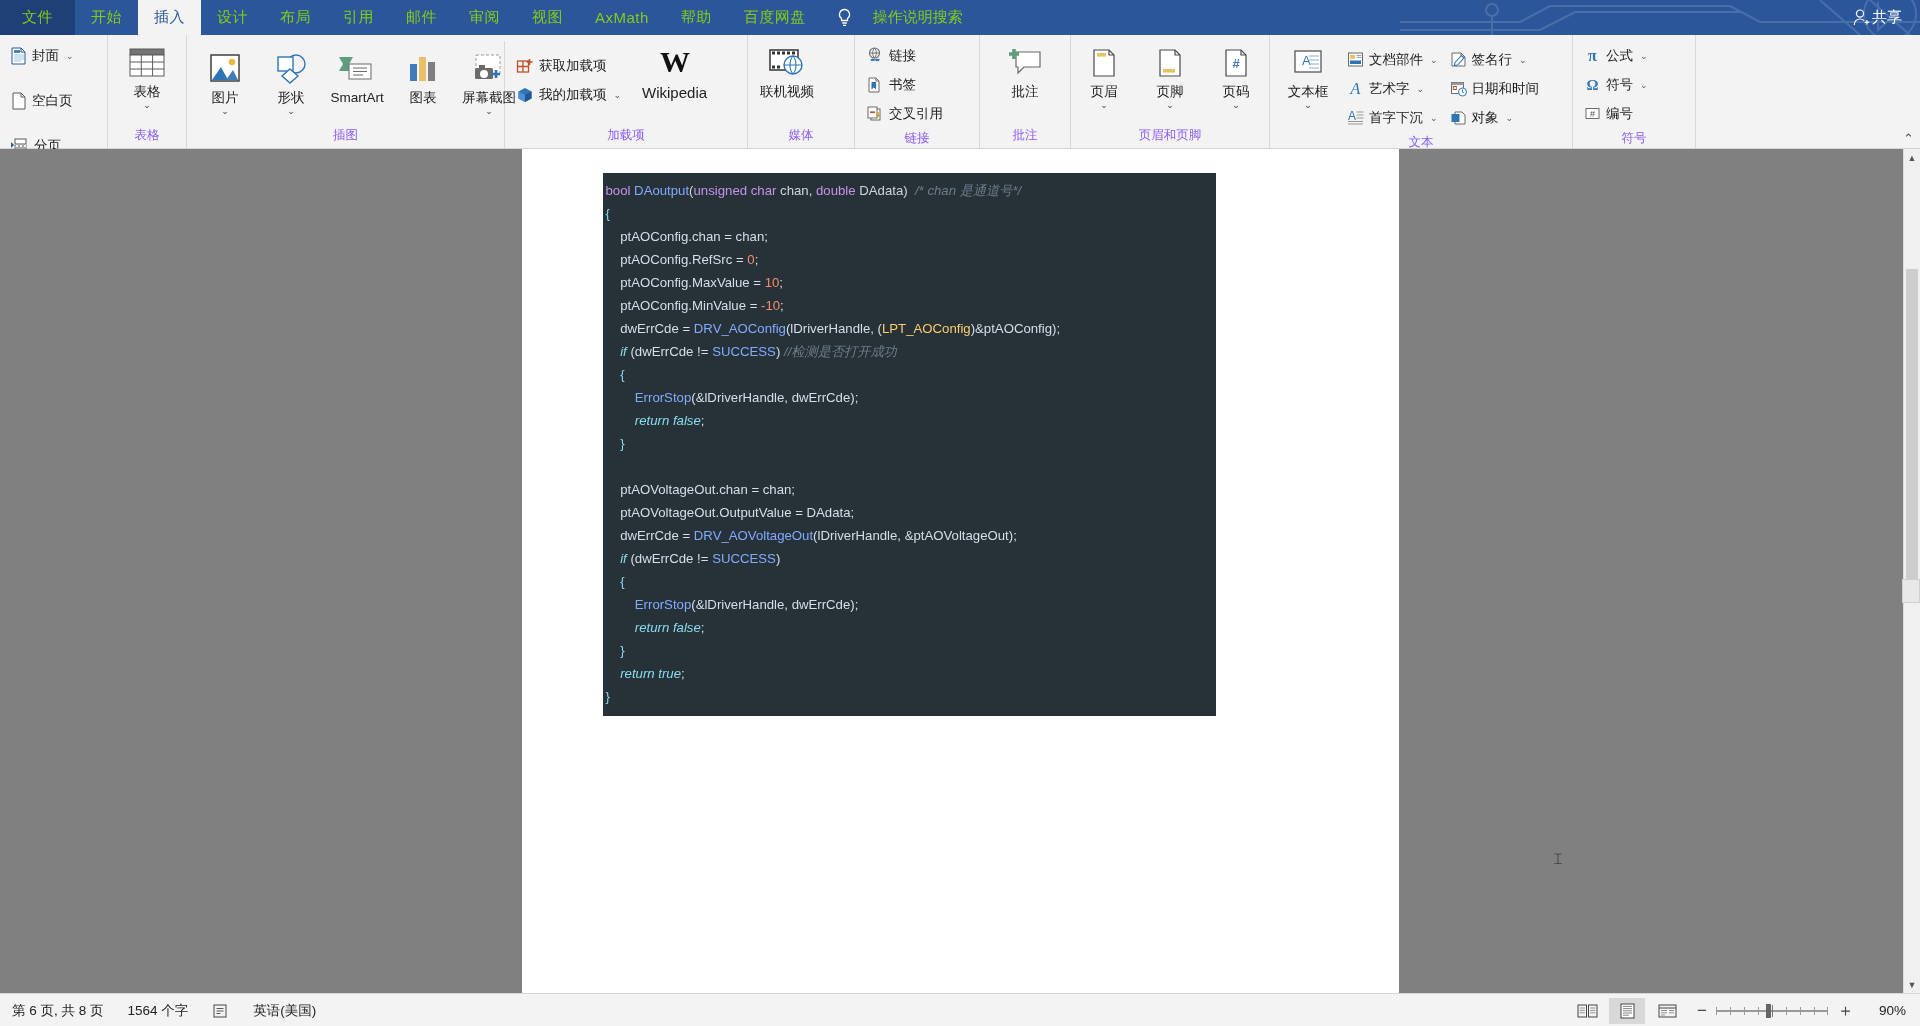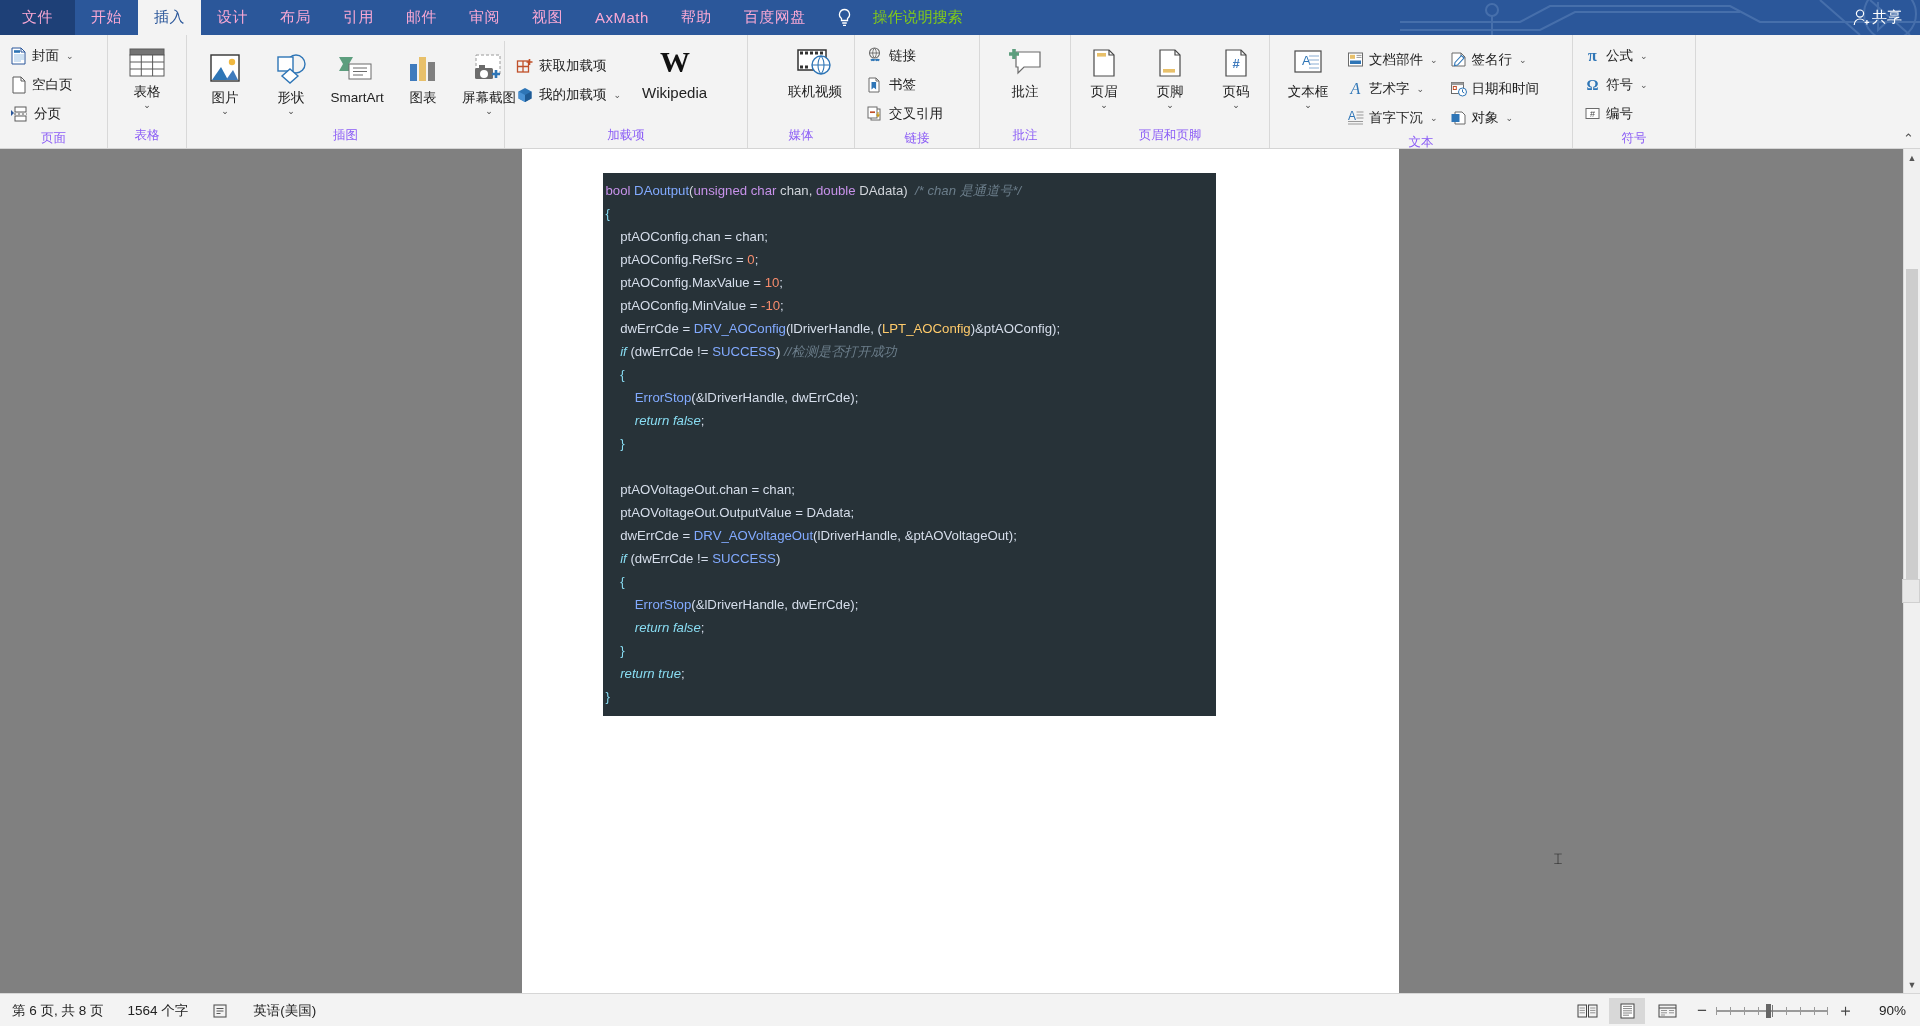--- a/index.html
+++ b/index.html
@@ -12,21 +12,21 @@
   .tabbar{
     position:relative;height:35px;background:#2b579a;
     display:flex;align-items:stretch;overflow:hidden;
   }
   .tabbar .deco{
     position:absolute;right:0;top:0;width:520px;height:35px;
     opacity:.35;pointer-events:none;
   }
   .tab{
     display:flex;align-items:center;justify-content:center;
-    padding:0 16px;color:#f9a8d4;font-size:15px;letter-spacing:.5px;
+    padding:0 16px;color:#84cc16;font-size:15px;letter-spacing:.5px;
     cursor:default;position:relative;z-index:2;white-space:nowrap;
   }
   .tab.file{background:#1e4077;padding:0 22px;}
   .tab.active{background:#f3f3f3;color:#2b579a;font-weight:400;}
   .tellme{
     display:flex;align-items:center;gap:20px;color:#84cc16;font-size:15px;
     padding:0 14px;position:relative;z-index:2;white-space:nowrap;
   }
   .share{
     position:absolute;right:18px;top:0;height:35px;display:flex;
@@ -202,21 +202,21 @@
       <path d="M2.2 17c0-3.6 2.6-6 5.8-6 1.6 0 3 .6 4.1 1.6" fill="none" stroke="#fff" stroke-width="1.2"></path>
       <path d="M12.6 14.3h4.6M14.9 12v4.6" stroke="#fff" stroke-width="1.2"></path>
     </svg>
     <span>共享</span>
   </div>
 </div>
 
 <div class="ribbon">
 
   <div class="grp" style="width:95px;">
-    <div class="grp-body col" style="gap:0;">
+    <div class="grp-body col" style="gap:16px;">
       <div class="sm">
         <svg width="16" height="18" viewBox="0 0 16 18">
           <path d="M1 1h9l4 4v12H1z" fill="#fff" stroke="#2b579a" stroke-width="1"></path>
           <path d="M10 1v4h4" fill="none" stroke="#2b579a" stroke-width="1"></path>
           <rect x="3" y="3.2" width="6" height="2.6" fill="#2e75b6"></rect>
           <path d="M3 8h10M3 10h10M3 12h10M3 14h7" stroke="#9dc3e6" stroke-width="1"></path>
         </svg>
         <span class="sl">封面</span>
         <span class="sc">⌄</span>
       </div>
@@ -346,21 +346,21 @@
             <text x="21" y="26" font-family="Liberation Serif, serif" font-size="30" font-weight="700" fill="#111" text-anchor="middle">W</text>
           </svg>
         </div>
         <div class="bl" style="font-size:15px;">Wikipedia</div>
       </div>
     </div>
     <div class="grp-label">加载项</div>
   </div>
 
   <div class="grp" style="width:94px;">
-    <div class="grp-body" style="justify-content:flex-end;">
+    <div class="grp-body" style="justify-content:flex-start;">
       <div class="big">
         <div class="bi">
           <svg width="42" height="34" viewBox="0 0 42 34">
             <rect x="4" y="4" width="28" height="20" fill="#fff" stroke="#333" stroke-width="1.5"></rect>
             <g fill="#333">
               <rect x="6" y="5.5" width="3" height="3"></rect>
                 <rect x="11" y="5.5" width="3" height="3"></rect>
               <rect x="16" y="5.5" width="3" height="3"></rect>
                 <rect x="21" y="5.5" width="3" height="3"></rect>
               <rect x="26" y="5.5" width="3" height="3"></rect>

